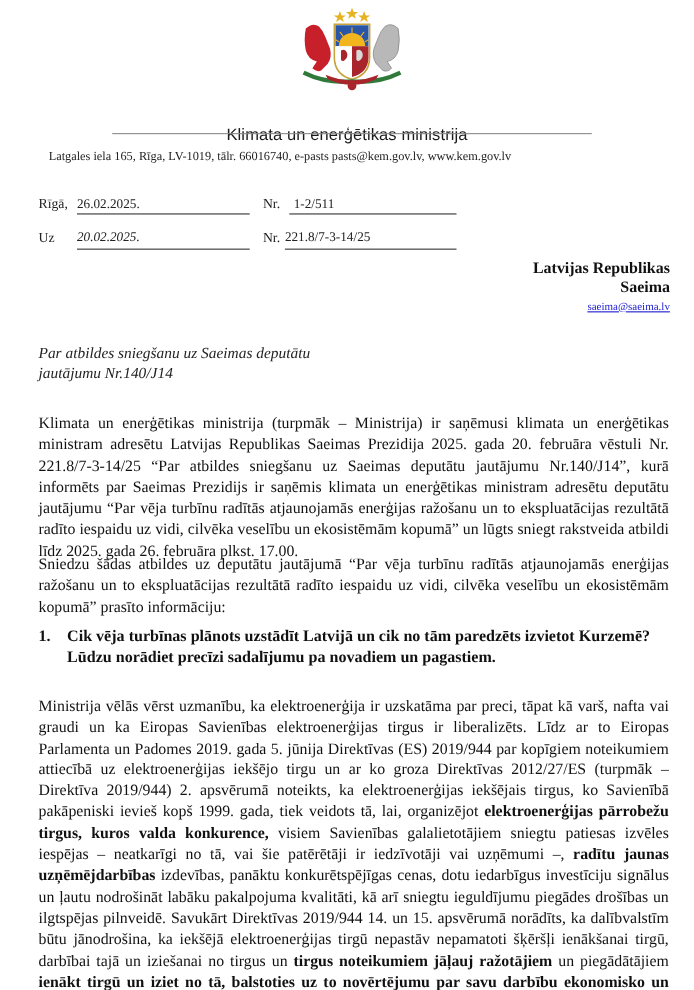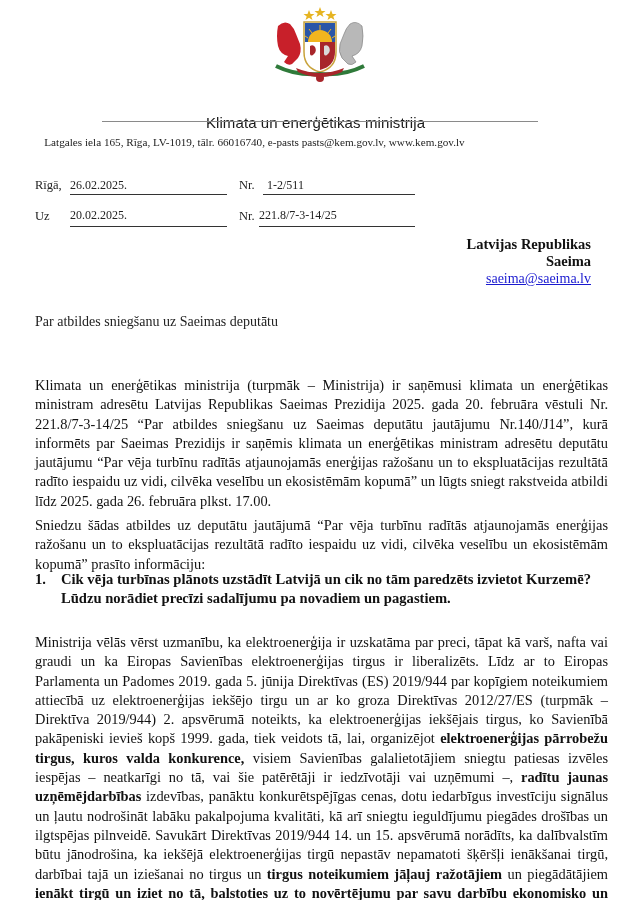--- a/index.html
+++ b/index.html
@@ -7,24 +7,24 @@
          font-family: "Liberation Serif", serif; color: #111; }
   .abs { position: absolute; }
   #coat { left: 266px; top: 4px; width: 108px; height: 80px; }
   #ministry-name { left: 0; width: 631px; top: 90px; text-align: center;
     font-family: "Liberation Sans", sans-serif; font-size: 15px; color: #1a1a1a; letter-spacing: 0.1px; margin-top: 24px; }
   #header-rule { left: 102px; width: 436px; top: 121px; height: 0; border-top: 1px solid #8a8a8a; }
   #contact-line { left: 0; width: 509px; top: 136px; text-align: center; font-size: 11.2px; color: #222; }
   .meta-label { font-size: 12.5px; color: #222; }
   .meta-val { font-size: 12px; color: #222; }
   .meta-line { height: 0; border-top: 1px solid #333; }
-  #recipient { right: 40px; top: 236px; text-align: right; font-size: 14.5px; line-height: 17px; }
+  #recipient { right: 22px; top: 236px; text-align: right; font-size: 14.5px; line-height: 17px; }
   #recipient .b { font-weight: bold; }
-  #recipient a { color: #1a1ad0; font-size: 14px; }
-  #subject { left: 35px; top: 312px; font-size: 14px; line-height: 19px; color: #222; }
+  #recipient a { color: #1a1ad0; font-size: 10px; }
+  #subject { left: 35px; top: 312px; font-style: italic; font-size: 14px; line-height: 19px; color: #222; }
   .para { left: 35px; width: 573px; font-size: 14.4px; line-height: 19.3px; text-align: justify; color: #111; }
   .para b { font-weight: bold; }
   #q1 { left: 35px; width: 580px; font-size: 14.6px; line-height: 19.3px; font-weight: bold; }
   #q1 .num { position: absolute; left: 0; top: 0; }
   #q1 .txt { margin-left: 26px; display: block; }
 </style>
 </head>
 <body>
 
 <div id="coat" class="abs">
@@ -66,38 +66,39 @@
 <div id="contact-line" class="abs">Latgales iela 165, Rīga, LV-1019, tālr. 66016740, e-pasts pasts@kem.gov.lv, www.kem.gov.lv</div>
 
 <div class="abs meta-label" style="left:35px; top:178px;">Rīgā,</div>
 <div class="abs meta-val" style="left:70px; top:178px;">26.02.2025.</div>
 <div class="abs meta-line" style="left:70px; width:157px; top:194px;"></div>
 <div class="abs meta-label" style="left:239px; top:178px;">Nr.</div>
 <div class="abs meta-val" style="left:267px; top:178px;">1-2/511</div>
 <div class="abs meta-line" style="left:263px; width:152px; top:194px;"></div>
 
 <div class="abs meta-label" style="left:35px; top:209px;text-align:right;">Uz</div>
-<div class="abs meta-val" style="left:70px; top:208px;">20.02.2025.</div>
+<div class="abs meta-val" style="left:70px; top:208px;font-style:italic;">20.02.2025.</div>
 <div class="abs meta-line" style="left:70px; width:157px; top:226px;"></div>
 <div class="abs meta-label" style="left:239px; top:209px;">Nr.</div>
 <div class="abs meta-val" style="left:259px; top:208px;">221.8/7-3-14/25</div>
 <div class="abs meta-line" style="left:259px; width:156px; top:226px;"></div>
 
 <div id="recipient" class="abs">
   <div class="b">Latvijas Republikas</div>
   <div class="b">Saeima</div>
   <a href="mailto:saeima@saeima.lv">saeima@saeima.lv</a>
 </div>
 
 <div id="subject" class="abs">
   <div>Par atbildes sniegšanu uz Saeimas deputātu</div>
+  <div>jautājumu Nr.140/J14</div>
 </div>
 
 <div class="abs para" style="top:376px;">Klimata un enerģētikas ministrija (turpmāk – Ministrija) ir saņēmusi klimata un enerģētikas ministram adresētu Latvijas Republikas Saeimas Prezidija 2025. gada 20. februāra vēstuli Nr. 221.8/7-3-14/25 “Par atbildes sniegšanu uz Saeimas deputātu jautājumu Nr.140/J14”, kurā informēts par Saeimas Prezidijs ir saņēmis klimata un enerģētikas ministram adresētu deputātu jautājumu “Par vēja turbīnu radītās atjaunojamās enerģijas ražošanu un to ekspluatācijas rezultātā radīto iespaidu uz vidi, cilvēka veselību un ekosistēmām kopumā” un lūgts sniegt rakstveida atbildi līdz 2025. gada 26. februāra plkst. 17.00.</div>
-<div class="abs para" style="top:516px;">Sniedzu šādas atbildes uz deputātu jautājumā “Par vēja turbīnu radītās atjaunojamās enerģijas ražošanu un to ekspluatācijas rezultātā radīto iespaidu uz vidi, cilvēka veselību un ekosistēmām kopumā”  prasīto informāciju:</div>
+<div class="abs para" style="top:504px;">Sniedzu šādas atbildes uz deputātu jautājumā “Par vēja turbīnu radītās atjaunojamās enerģijas ražošanu un to ekspluatācijas rezultātā radīto iespaidu uz vidi, cilvēka veselību un ekosistēmām kopumā”  prasīto informāciju:</div>
 
 <div id="q1" class="abs" style="top:570px;">
   <span class="num">1.</span>
   <span class="txt">Cik vēja turbīnas plānots uzstādīt Latvijā un cik no tām paredzēts izvietot Kurzemē? Lūdzu norādiet precīzi sadalījumu pa novadiem un pagastiem.</span>
 </div>
 
 <div class="abs para" style="top:609px;margin-top:24px;">
   <span>Ministrija vēlās vērst uzmanību, ka elektroenerģija ir uzskatāma par preci, tāpat kā varš, nafta vai graudi un ka Eiropas Savienības elektroenerģijas tirgus ir liberalizēts. Līdz ar to Eiropas Parlamenta un Padomes 2019. gada 5. jūnija Direktīvas (ES) 2019/944 par kopīgiem noteikumiem attiecībā uz elektroenerģijas iekšējo tirgu un ar ko groza Direktīvas 2012/27/ES (turpmāk – Direktīva 2019/944) 2. apsvērumā noteikts, ka elektroenerģijas iekšējais tirgus, ko Savienībā pakāpeniski ievieš kopš 1999. gada, tiek veidots tā, lai, organizējot </span><b>elektroenerģijas pārrobežu tirgus, kuros valda konkurence,</b><span> visiem Savienības galalietotājiem sniegtu patiesas izvēles iespējas – neatkarīgi no tā, vai šie patērētāji ir iedzīvotāji vai uzņēmumi –, </span><b>radītu jaunas uzņēmējdarbības</b><span> izdevības, panāktu konkurētspējīgas cenas, dotu iedarbīgus investīciju signālus un ļautu nodrošināt labāku pakalpojuma kvalitāti, kā arī sniegtu ieguldījumu piegādes drošības un ilgtspējas pilnveidē. Savukārt Direktīvas 2019/944 14. un 15. apsvērumā norādīts, ka dalībvalstīm būtu jānodrošina, ka iekšējā elektroenerģijas tirgū nepastāv nepamatoti šķēršļi ienākšanai tirgū, darbībai tajā un iziešanai no tirgus un </span><b>tirgus noteikumiem jāļauj ražotājiem</b><span> un piegādātājiem </span><b>ienākt tirgū un iziet no tā, balstoties uz to novērtējumu par savu darbību ekonomisko un finansiālo dzīvotspēju</b><span>.</span>
 </div>
 

